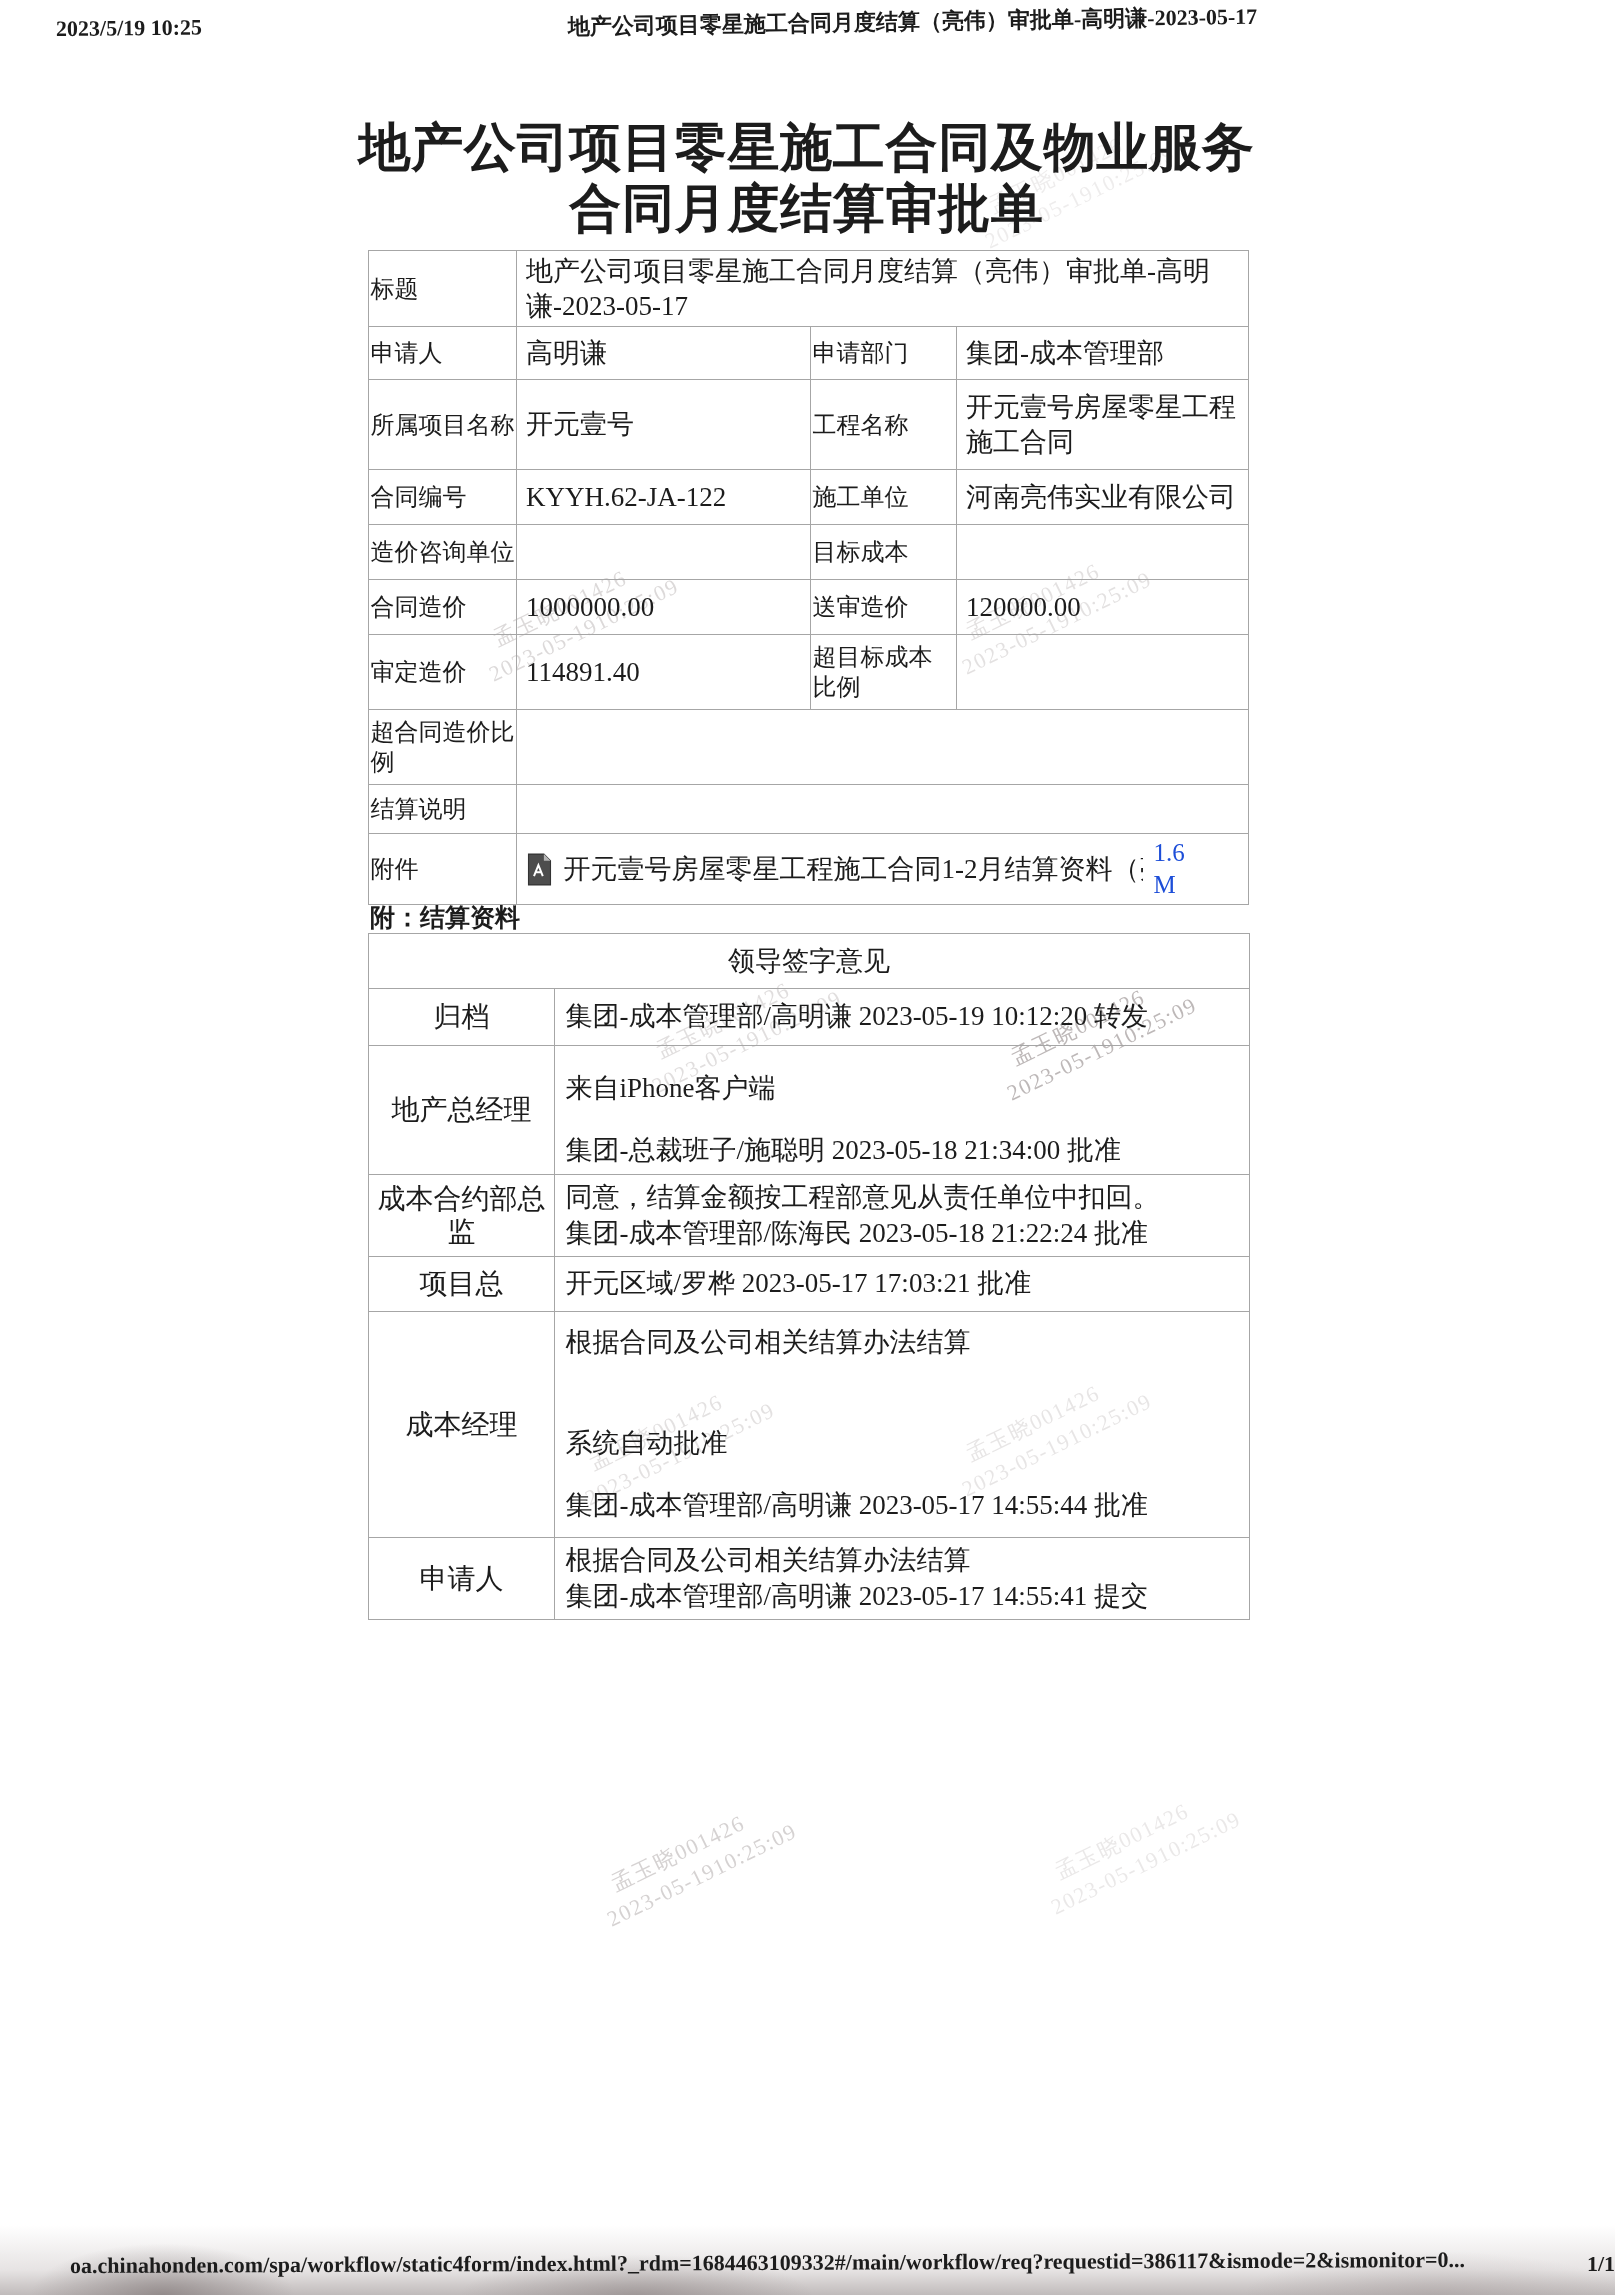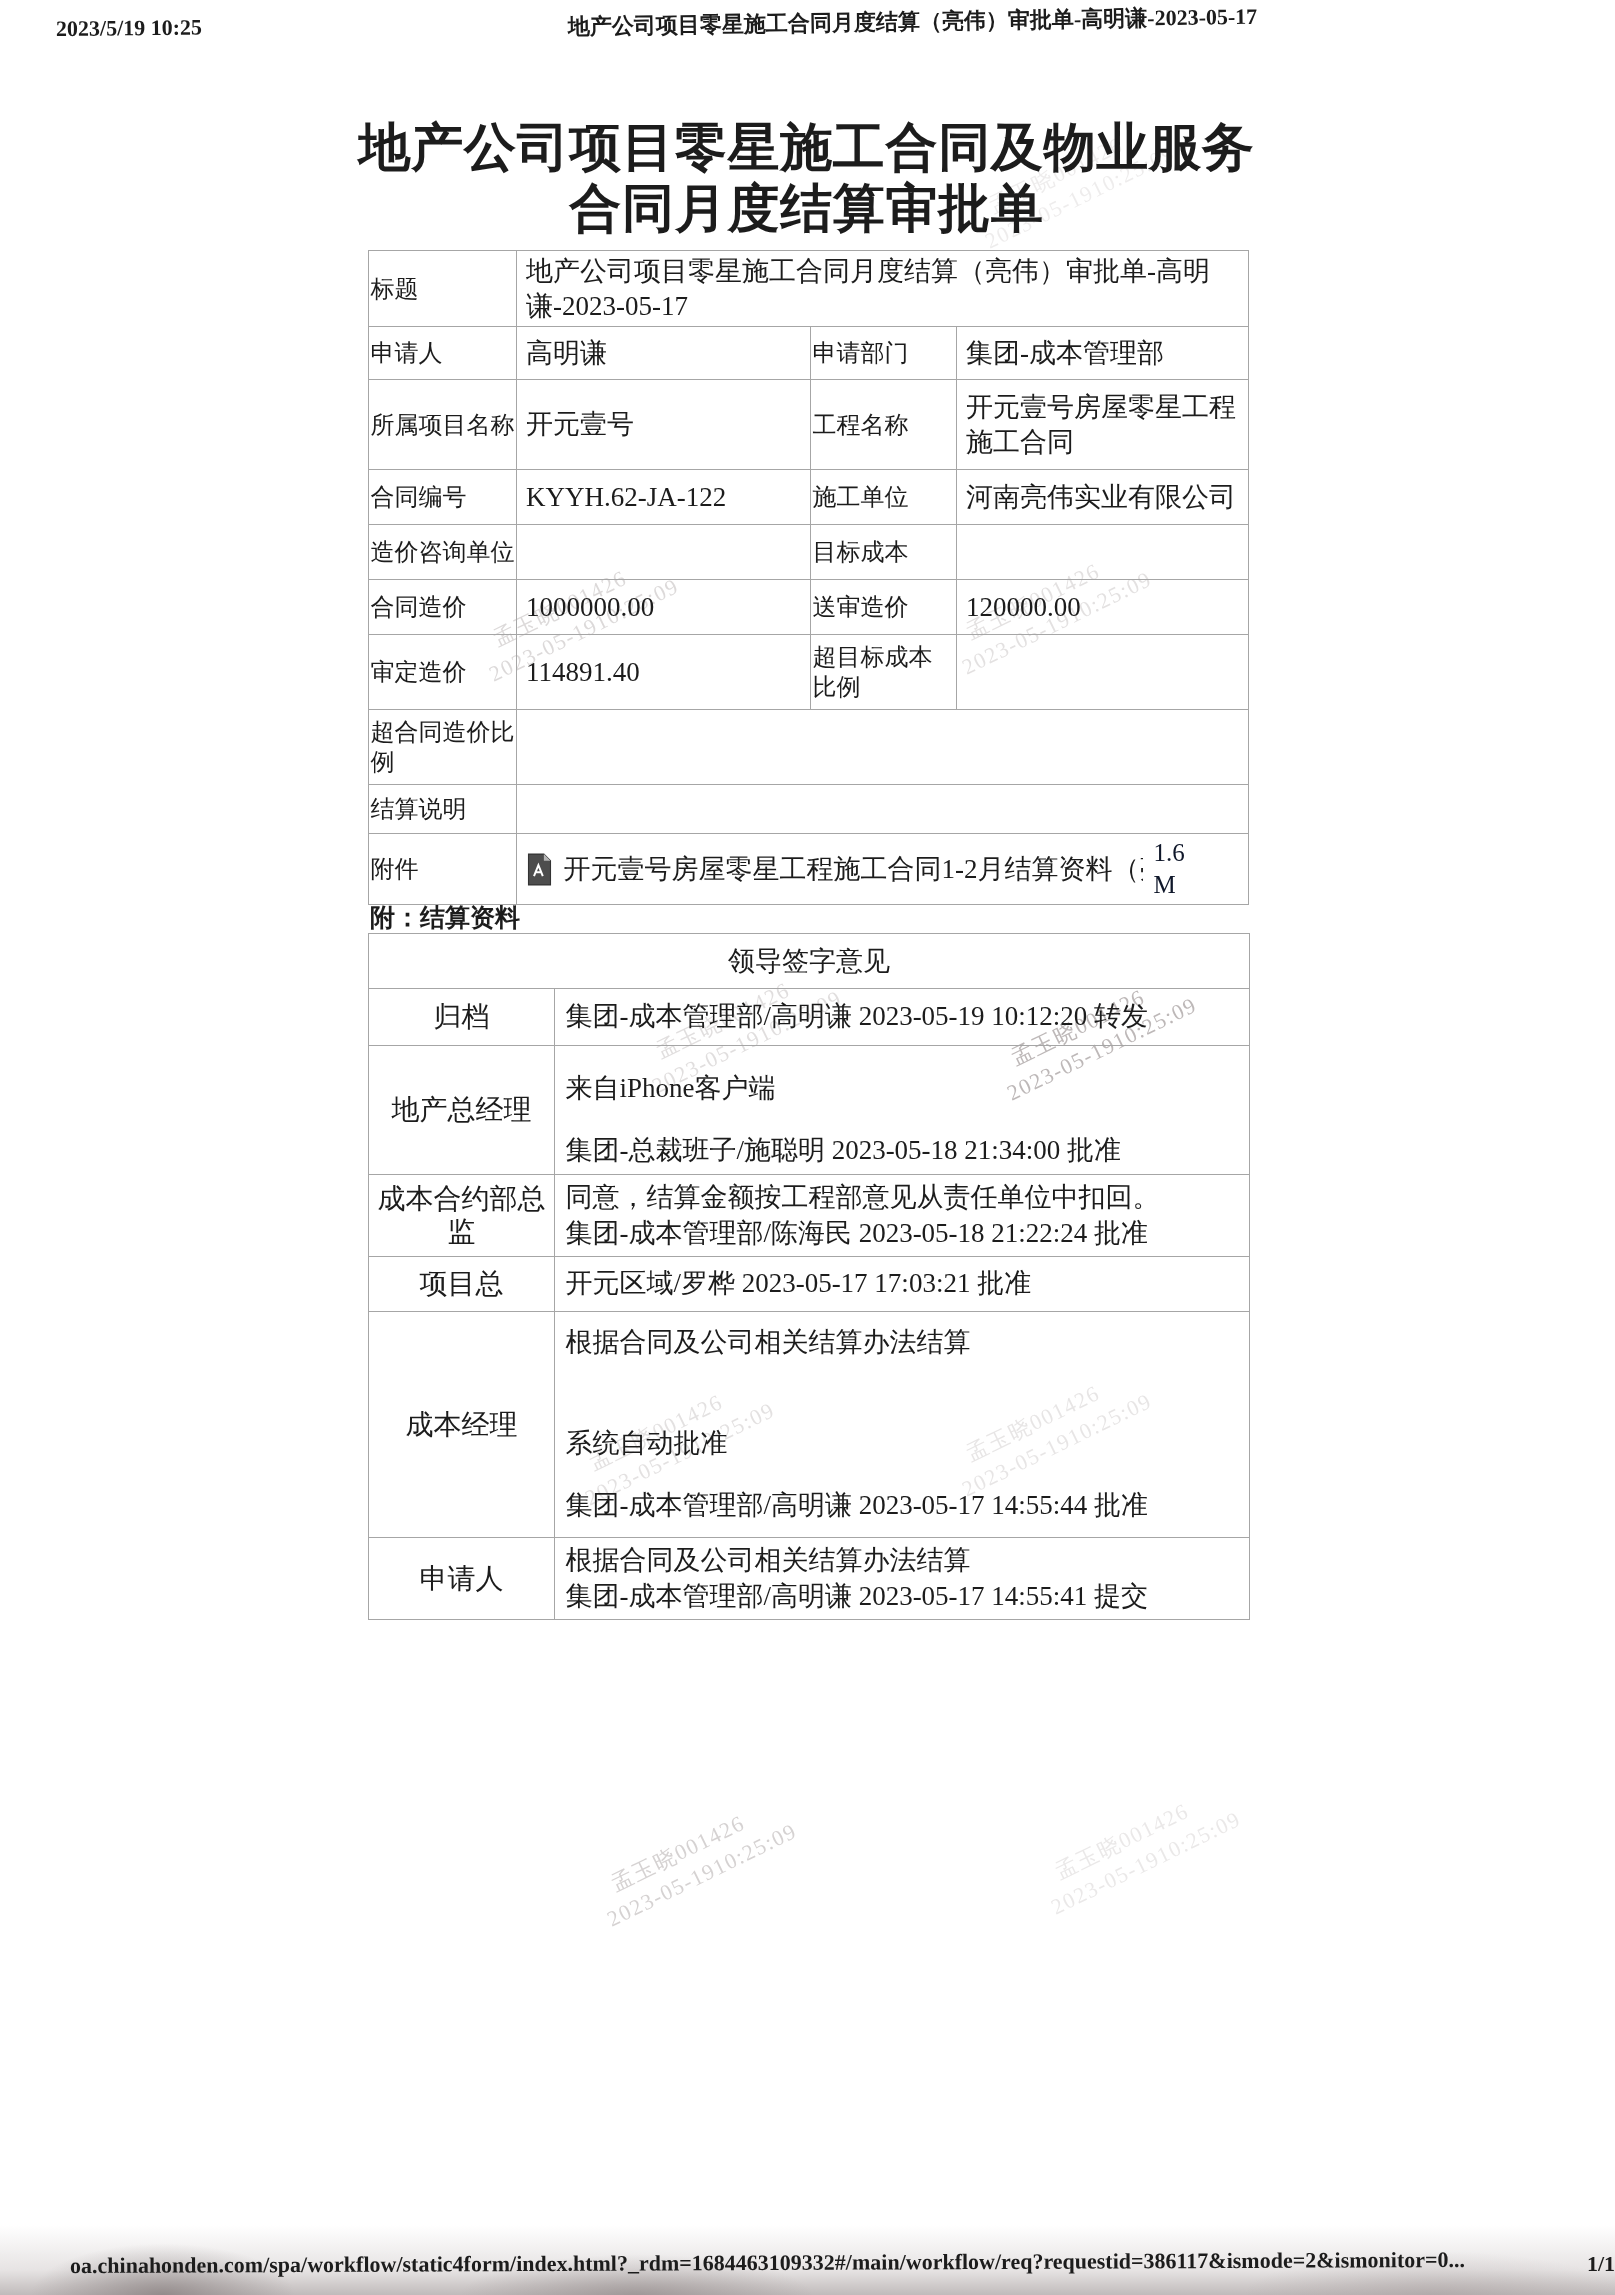--- a/index.html
+++ b/index.html
@@ -27,21 +27,21 @@
 
   .t1 { position:absolute; left:368px; top:250px; width:880px; }
   .t1 .lbl { text-align:left; font-size:24px; padding:0 1.5px; line-height:1.25; }
   .t1 .val { font-size:27px; padding:3px 9px; line-height:1.28; }
   .h95{height:70px}.h72{height:53px}.h122{height:90px}.h75{height:55px}
   .h102{height:75px}.h66{height:49px}.h90{height:67px}
 
   .attach-wrap { display:flex; align-items:center; gap:10.4px; }
   .attach-icon { flex:0 0 auto; width:27px; height:33px; display:inline-block; }
   .attach-name { font-size:27px; white-space:nowrap; overflow:hidden; }
-  .attach-size { margin-left:auto; margin-right:34px; font-size:25px; color:#0f172a; }
+  .attach-size { margin-left:auto; margin-right:34px; font-size:25px; color:#1d4ed8; }
 
   .attach-note { position:absolute; left:370px; top:901px; font-size:25px; font-weight:700; }
 
   .t2 { position:absolute; left:368px; top:933px; width:882px; }
   .t2 .head { text-align:center; font-size:27px; height:52px; font-weight:400; }
   .t2 .lbl { text-align:center; font-size:28px; padding:0 1.5px; line-height:1.2; }
   .t2 .val { font-size:27px; padding:4.4px 0 4.4px 10.4px; line-height:1.3;margin-left:40px; }
   .g77{height:57px}.g133{height:98px}.g85{height:63px}.g74{height:55px}
   .g163{height:121px}.g86{height:64px}
   .sig-line { margin:1.5px 0; }

